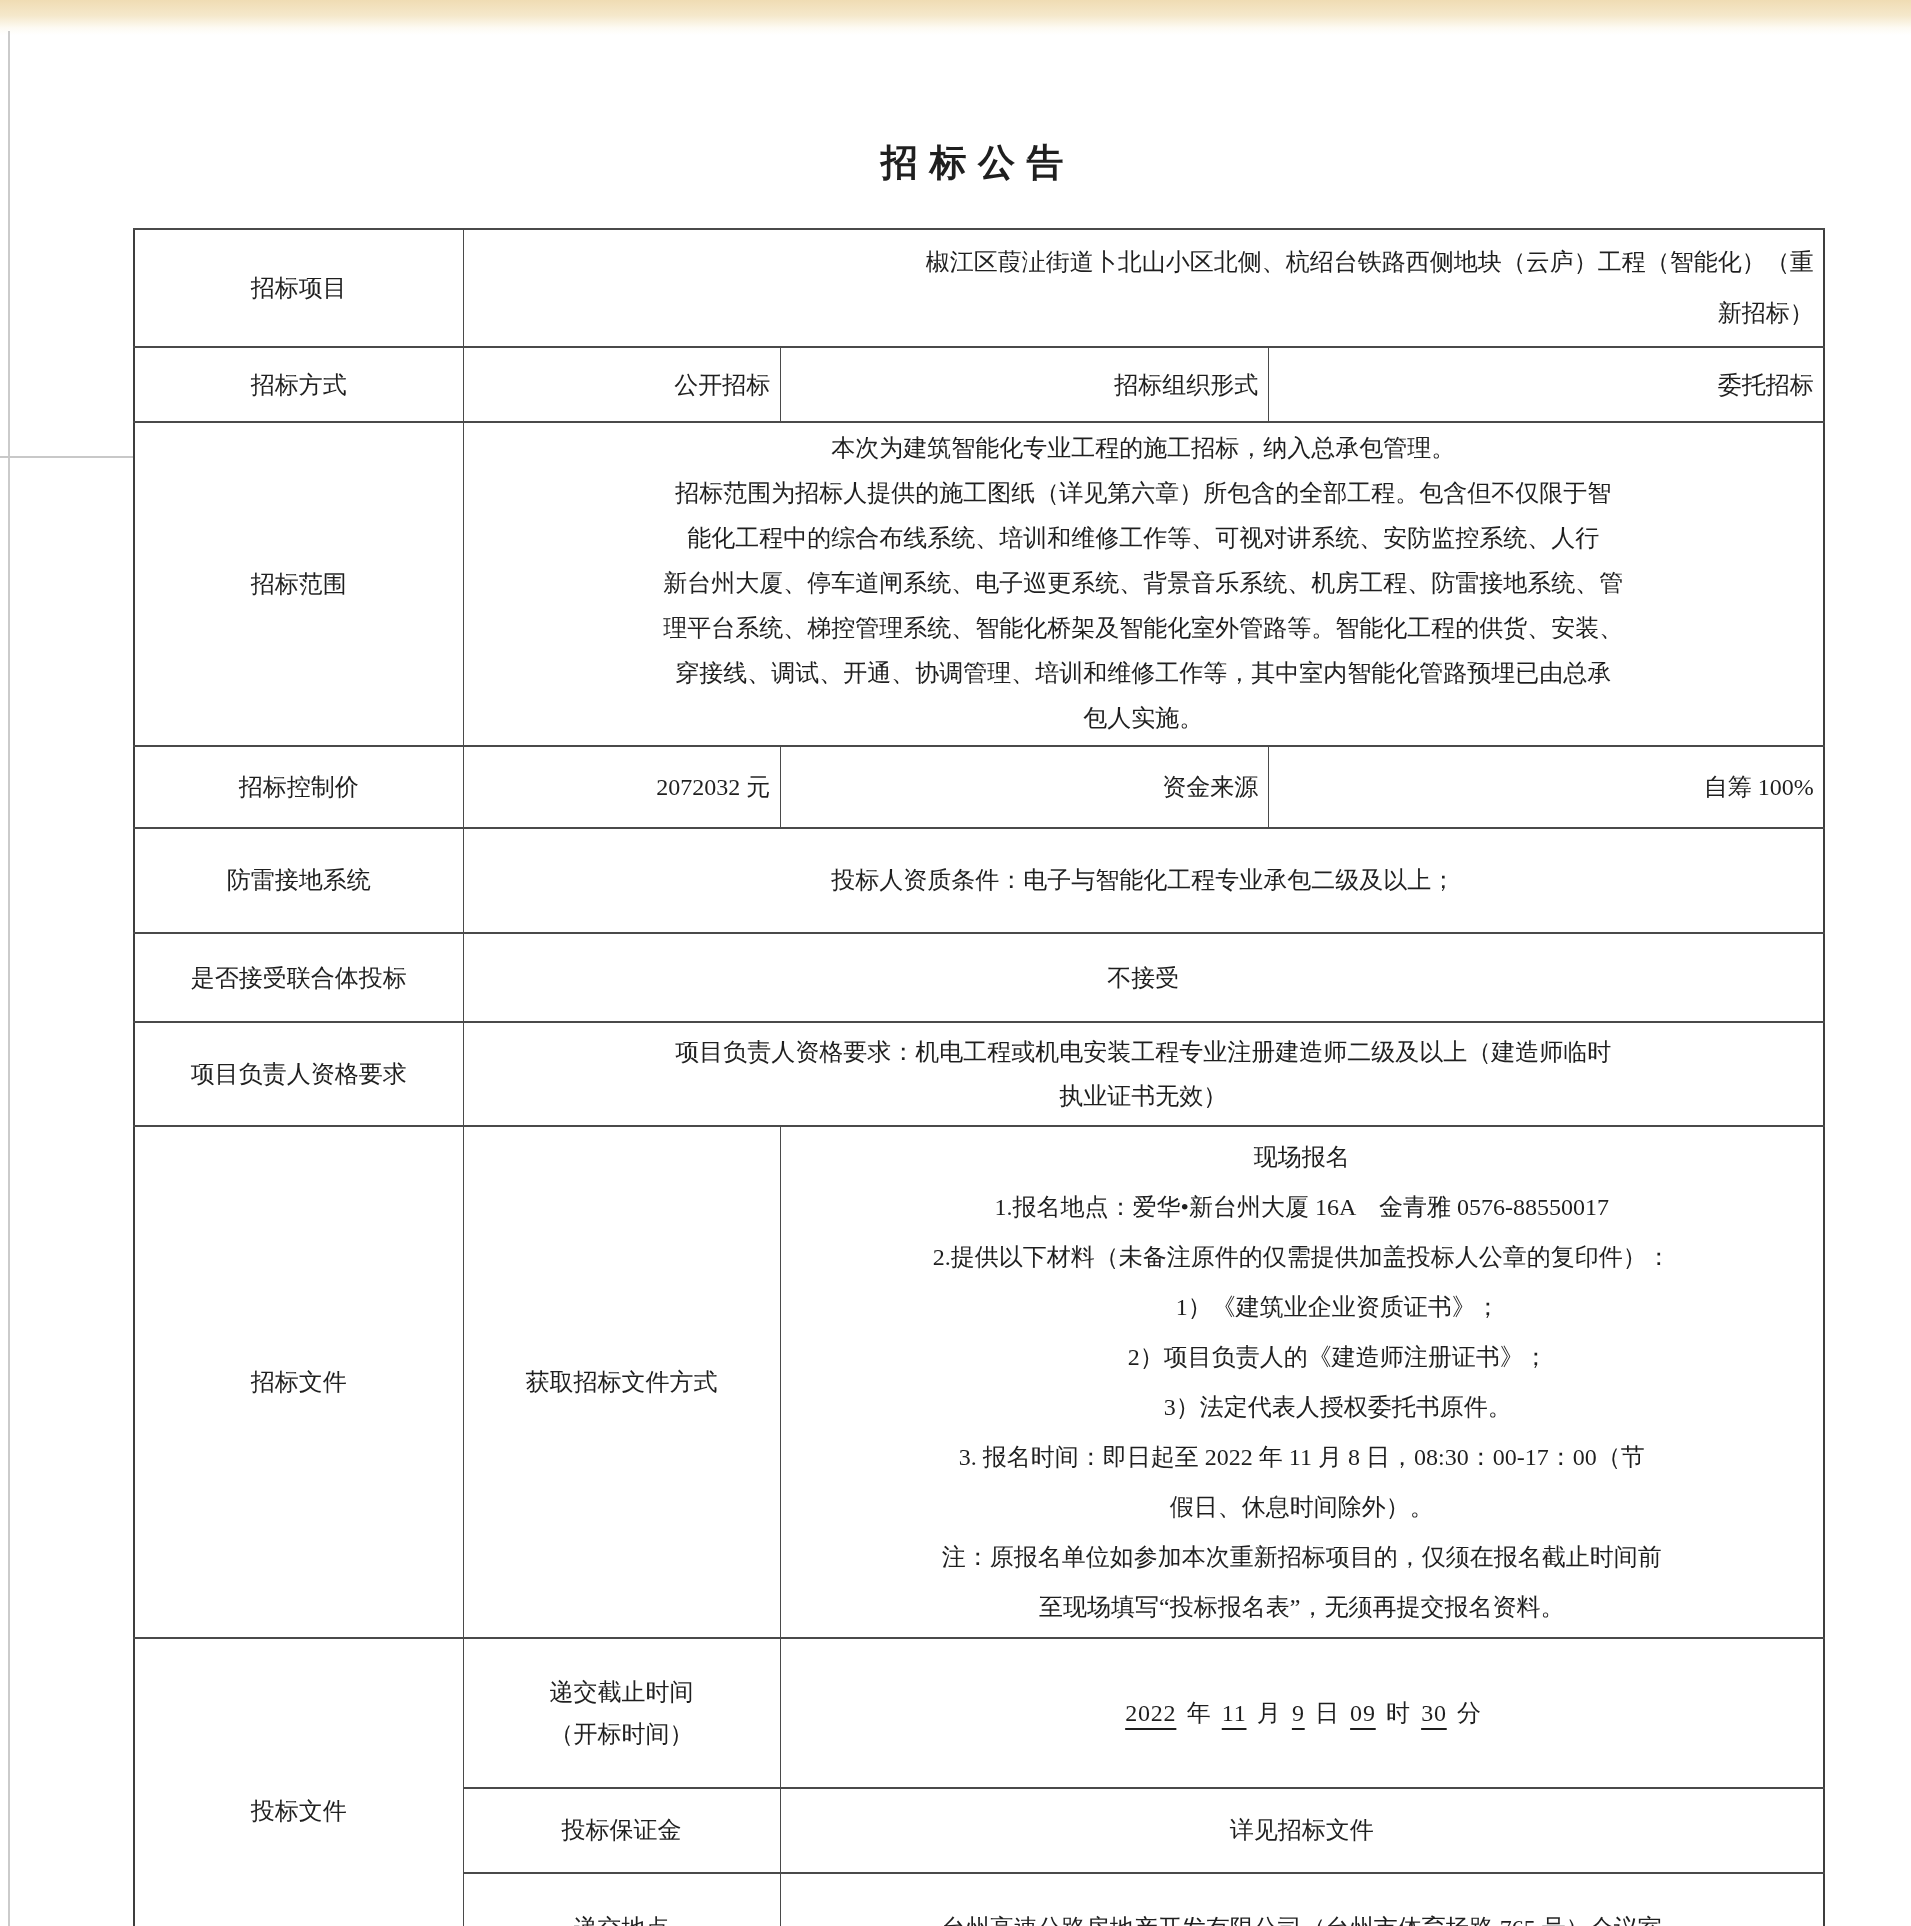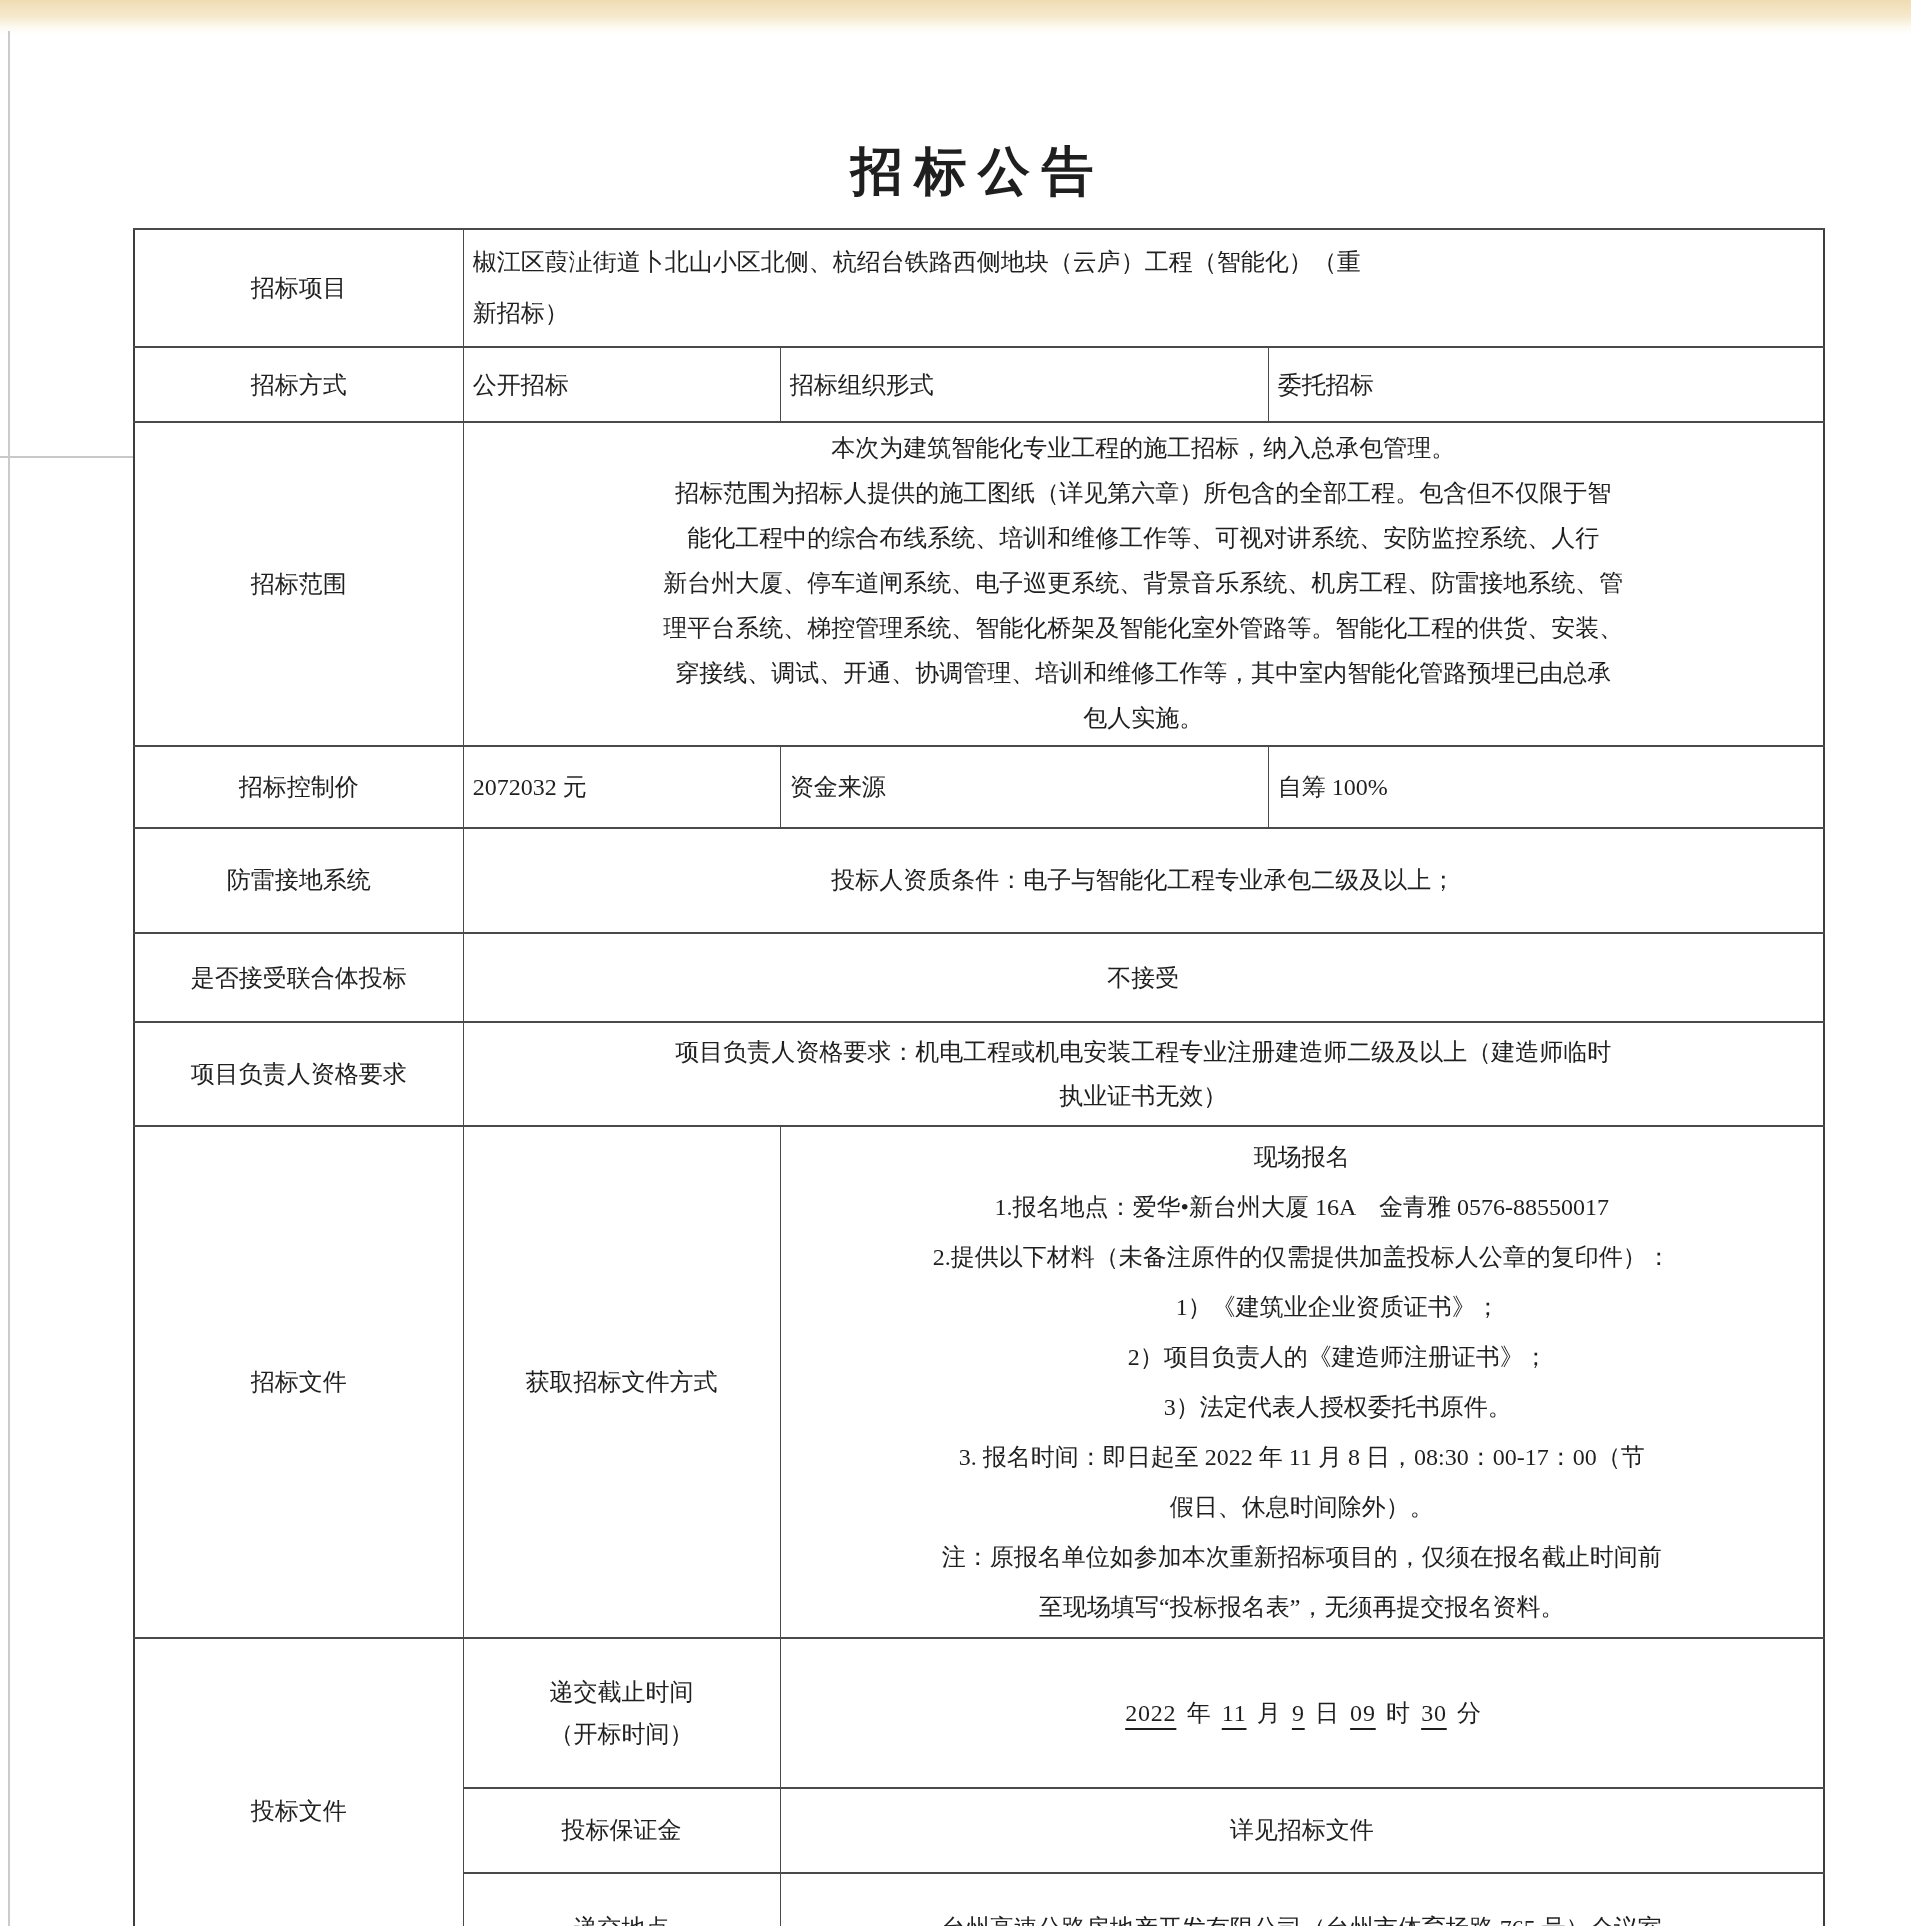--- a/index.html
+++ b/index.html
@@ -6,29 +6,29 @@
   .page{position:relative;width:1911px;height:2703px;background:#ffffff;overflow:hidden;
         font-family:"Liberation Serif","DejaVu Serif",serif;color:#1f1f1f;}
   
   .top-fringe{position:absolute;top:0;left:0;width:1911px;height:35px;
 ;    background:linear-gradient(180deg,#eed8ab 0%,#f4e6c6 45%,#fdfaf2 80%,#ffffff 100%);
     opacity:.9;}
   .vline-artifact{position:absolute;left:8px;top:31px;width:1.5px;height:2672px;background:#b9b9b9;opacity:.75;}
   .hline-artifact{position:absolute;left:0;top:456px;width:135px;height:1.5px;background:#c8c8c8;}
   
   .doc-title{position:absolute;top:141px;left:133px;width:1690px;margin:0;text-align:center;
-    font-size:52px;font-weight:bold;letter-spacing:11.6px;line-height:1.2;}
+    font-size:37px;font-weight:bold;letter-spacing:11.6px;line-height:1.2;}
   
   .doc-table{position:absolute;left:133px;top:228px;width:1690px;border-collapse:collapse;
     table-layout:fixed;font-size:24px;border:2.3px solid #3d3d3d;}
   .doc-table td{border:1.5px solid #4a4a4a;border-top-width:2.7px;border-bottom-width:2.7px;
     vertical-align:middle;padding:3.1px 9.2px;}
   .lab{text-align:center;padding:3.1px 3.1px;margin-top:46px;}
   .val{text-align:center;padding-left:15.4px;padding-right:10px;}
-  .cen{text-align:left;}
+  .cen{text-align:right;}
   .doc-table p{margin:0;}
   .rh1 td{height:110px;} .rh2 td{height:67px;} .rh3 td{height:313px;} .rh4 td{height:74px;}
   .rh5 td{height:97px;} .rh6 td{height:81px;} .rh7 td{height:96px;} .rh8 td{height:503px;}
   .rh9a td{height:142px;} .rh9b td{height:77px;} .rh9c td{height:103px;}
   .project-val p{line-height:51px;}
   .scope-val p{line-height:45px;}
   .pm-val p{line-height:44px;}
   .docs-val p{line-height:50px;}
   .docs-val .indent{padding-left:72px;}
   .twoline p{line-height:42px;}

